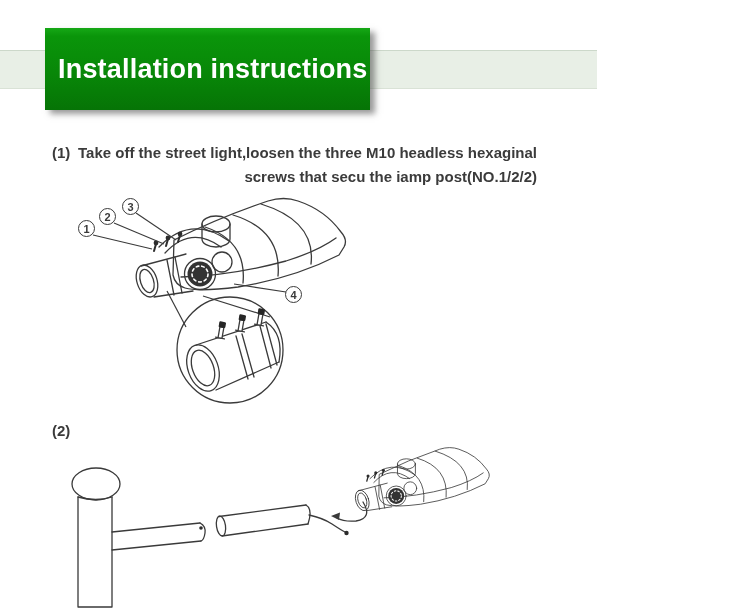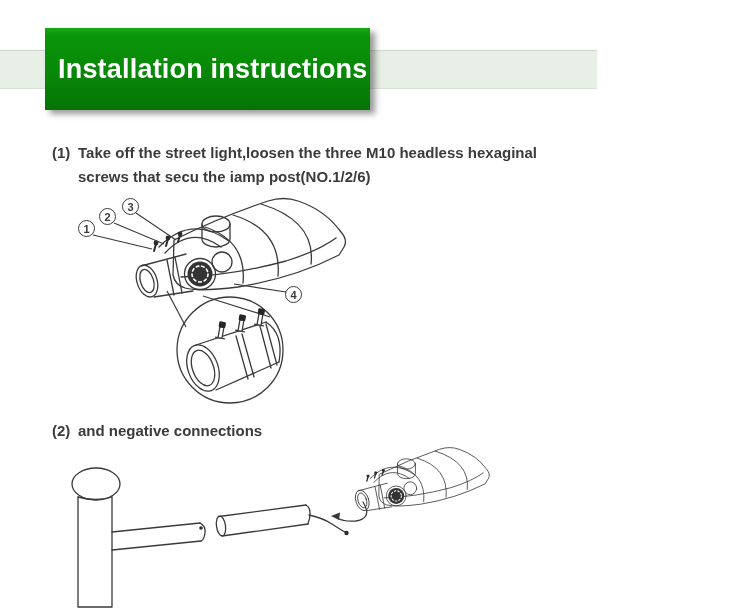--- a/index.html
+++ b/index.html
@@ -7,21 +7,21 @@
         font-family:"Liberation Sans",sans-serif;}
   .band{position:absolute;left:0;top:50px;width:750px;height:37px;background:#e8efe6;
         border-top:1px solid #ccd8ca;border-bottom:1px solid #d9e2d6;}
   .banner{position:absolute;left:45px;top:28px;width:325px;height:82px;
           background:linear-gradient(180deg,#16a816 0%,#0a950a 10%,#088708 55%,#067406 100%);
           box-shadow:5px 4px 6px rgba(70,70,70,.55);}
   .banner-title{color:#ffffff;font-weight:bold;font-size:27px;line-height:82px;
                 padding-left:13px;letter-spacing:.2px;white-space:nowrap;}
   .step{position:absolute;display:flex;color:#3b3b3b;font-size:15px;font-weight:700;}
   .step .marker{width:26px;flex:0 0 26px;line-height:24px;}
-  .step .lines div{line-height:24px;white-space:nowrap;}
+  .step .lines div{line-height:24px;white-space:nowrap;text-align:right;}
   .fig{position:absolute;}
   .callout{position:absolute;width:17px;height:17px;border:1.4px solid #3a3a3a;border-radius:50%;
            background:#ffffff;box-sizing:border-box;display:flex;align-items:center;
            justify-content:center;font-size:11px;font-weight:600;color:#3a3a3a;}
   svg{display:block;}
 </style>
 </head>
 <body>
 
 <div class="page">
@@ -29,21 +29,21 @@
   <div class="band"></div>
 
   <div class="banner">
     <div class="banner-title">Installation instructions</div>
   </div>
 
   <div class="step" style="left:52px;top:141px;">
     <div class="marker">(1)</div>
     <div class="lines">
       <div>Take off the street light,loosen the three M10 headless hexaginal</div>
-      <div>screws that secu the iamp post(NO.1/2/6)</div>
+      <div>screws that secu the iamp post(NO.1/2/2)</div>
     </div>
   </div>
 
   <div class="fig" style="left:70px;top:196px;width:290px;height:220px;">
     <svg width="290" height="220" viewBox="0 0 290 220">
 
       <g id="lamp-head" stroke="#3a3a3a" fill="none" stroke-width="1.3" stroke-linecap="round" stroke-linejoin="round">
 
         <path d="M104,44 Q148,22 198,5 Q214,0 228,5 Q255,14 271,36 Q278,44 274,51 L269,59 Q224,82 168,91 Q129,96 115,92 Q105,89 103,79 Z"></path>
         <path d="M111,81 Q160,80 216,65 Q248,55 266,42"></path>
@@ -128,21 +128,20 @@
 
     <div class="callout" style="left:8px;top:24px;">1</div>
     <div class="callout" style="left:29px;top:12px;">2</div>
     <div class="callout" style="left:52px;top:2px;">3</div>
     <div class="callout" style="left:215px;top:90px;">4</div>
   </div>
 
   <div class="step" style="left:52px;top:419px;">
     <div class="marker">(2)</div>
     <div class="lines">
-      <div>and negative connections</div>
     </div>
   </div>
 
   <div class="fig" style="left:55px;top:440px;width:440px;height:174px;">
     <svg width="440" height="174" viewBox="0 0 440 174">
       <g stroke="#3a3a3a" fill="none" stroke-width="1.3" stroke-linecap="round" stroke-linejoin="round">
 
         <g>
           <ellipse cx="41" cy="44" rx="24" ry="16"></ellipse>
           <path d="M23,57 L23,167 L57,167 L57,57"></path>

